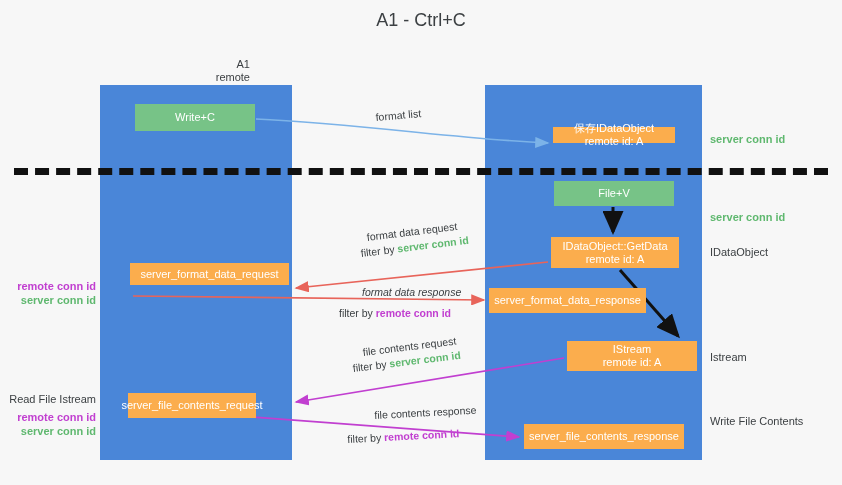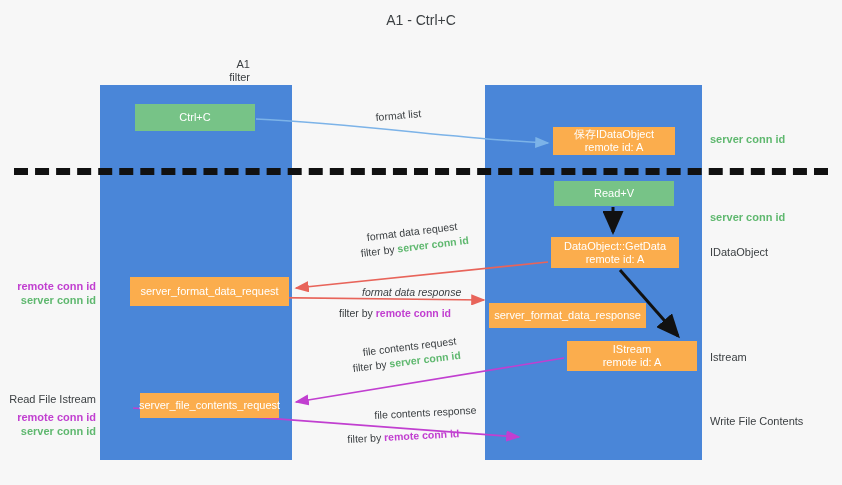--- a/index.html
+++ b/index.html
@@ -6,21 +6,21 @@
   body{
     width:842px;height:485px;position:relative;overflow:hidden;
     background:#f7f7f7;
     font-family:"Liberation Sans","DejaVu Sans",sans-serif;
     color:#3c4043;
   }
   .stage{position:absolute;inset:0;}
   .abs{position:absolute;}
 
   
-  #title{left:0;top:10px;width:842px;text-align:center;font-size:14px;line-height:20px;color:#3c4043;}
+  #title{left:0;top:10px;width:842px;text-align:center;font-size:18px;line-height:20px;color:#3c4043;}
 
   
   .col-head{font-size:11px;line-height:13px;text-align:right;color:#3c4043;}
   #head-a1{left:140px;top:58px;width:110px;}
   #head-b1{left:545px;top:58px;width:110px;}
 
   
   .lane{background:#4a86d8;}
   #lane-a1{left:100px;top:85px;width:192px;height:375px;}
   #lane-b1{left:485px;top:85px;width:217px;height:375px;}
@@ -31,27 +31,27 @@
   
   .box{
     box-sizing:border-box;color:#ffffff;font-size:11px;line-height:13px;
     display:flex;flex-direction:column;align-items:center;justify-content:center;
     text-align:center;padding:3px 6px;
   }
   .box.green{background:#77c387;}
   .box.orange{background:#fbad4d;}
 
   #box-ctrlc{left:135px;top:104px;width:120px;height:27px;}
-  #box-save-idataobject{left:553px;top:127px;width:122px;height:28px;}
+  #box-save-idataobject{left:553px;top:127px;width:122px;height:16px;}
   #box-ctrlv{left:554px;top:181px;width:120px;height:25px;}
   #box-getdata{left:551px;top:237px;width:128px;height:31px;}
-  #box-sfdreq{left:130px;top:277px;width:159px;height:29px;}
-  #box-sfdres{left:489px;top:288px;width:157px;height:25px;margin-top:15px;}
+  #box-sfdreq{left:130px;top:263px;width:159px;height:22px;}
+  #box-sfdres{left:489px;top:288px;width:157px;height:25px;}
   #box-istream{left:567px;top:341px;width:130px;height:30px;}
-  #box-sfcreq{left:128px;top:393px;width:139px;height:25px;margin-left:12px;}
+  #box-sfcreq{left:128px;top:393px;width:128px;height:25px;}
   #box-sfcres{left:524px;top:424px;width:160px;height:25px;}
 
   
   .side-label{font-size:11px;line-height:14px;}
   .green-txt{color:#5fb86f;font-weight:bold;}
   .magenta-txt{color:#c13fd0;font-weight:bold;}
   .dark-txt{color:#3c4043;}
 
   #lbl-server-conn-1{left:710px;top:132px;}
   #lbl-server-conn-2{left:710px;top:210px;}
@@ -88,21 +88,21 @@
 <body>
 
 <div class="stage">
 
   <div class="abs" id="title">
     <div>A1 - Ctrl+C</div>
   </div>
 
   <div class="abs col-head" id="head-a1">
     <div>A1</div>
-    <div>filter</div>
+    <div>remote</div>
   </div>
 
   <div class="abs lane" id="lane-a1"></div>
   <div class="abs lane" id="lane-b1"></div>
 
   <svg class="overlay">
     <defs>
       <marker id="ah-blue" markerWidth="9" markerHeight="7" refX="8" refY="3.5" orient="auto">
         <polygon points="0 0, 9 3.5, 0 7" fill="#7cb3e8"></polygon>
       </marker>
@@ -128,54 +128,57 @@
     <path d="M133,296 L484,300" stroke="#e8645a" stroke-width="1.6" fill="none" marker-end="url(#ah-red)"></path>
 
     <path d="M564,358 L296,402" stroke="#c13fd0" stroke-width="1.6" fill="none" marker-end="url(#ah-mag)"></path>
 
     <path d="M133,408 L519,437" stroke="#c13fd0" stroke-width="1.6" fill="none" marker-end="url(#ah-mag)"></path>
   </svg>
 
   <div class="abs" id="divider"></div>
 
   <div class="abs box green" id="box-ctrlc">
-    <span>Ctrl+C</span>
+    <span>Write+C</span>
   </div>
 
   <div class="abs box orange" id="box-save-idataobject">
     <span>保存IDataObject</span>
     <span>remote id: A</span>
   </div>
 
   <div class="abs box green" id="box-ctrlv">
-    <span>Read+V</span>
+    <span>File+V</span>
   </div>
 
   <div class="abs box orange" id="box-getdata">
-    <span>DataObject::GetData</span>
+    <span>IDataObject::GetData</span>
     <span>remote id: A</span>
   </div>
 
   <div class="abs box orange" id="box-sfdreq">
     <span>server_format_data_request</span>
   </div>
 
   <div class="abs box orange" id="box-sfdres">
     <span>server_format_data_response</span>
   </div>
 
   <div class="abs box orange" id="box-istream">
     <span>IStream</span>
     <span>remote id: A</span>
   </div>
 
   <div class="abs box orange" id="box-sfcreq">
     <span>server_file_contents_request</span>
   </div>
 
+  <div class="abs box orange" id="box-sfcres">
+    <span>server_file_contents_response</span>
+  </div>
 
   <div class="abs side-label green-txt" id="lbl-server-conn-1">server conn id</div>
   <div class="abs side-label green-txt" id="lbl-server-conn-2">server conn id</div>
   <div class="abs side-label dark-txt" id="lbl-dataobject">IDataObject</div>
   <div class="abs side-label dark-txt" id="lbl-istream">Istream</div>
   <div class="abs side-label dark-txt" id="lbl-writefile">Write File Contents</div>
 
   <div class="abs side-label" id="lbl-left-conn-1">
     <div class="magenta-txt">remote conn id</div>
     <div class="green-txt">server conn id</div>

